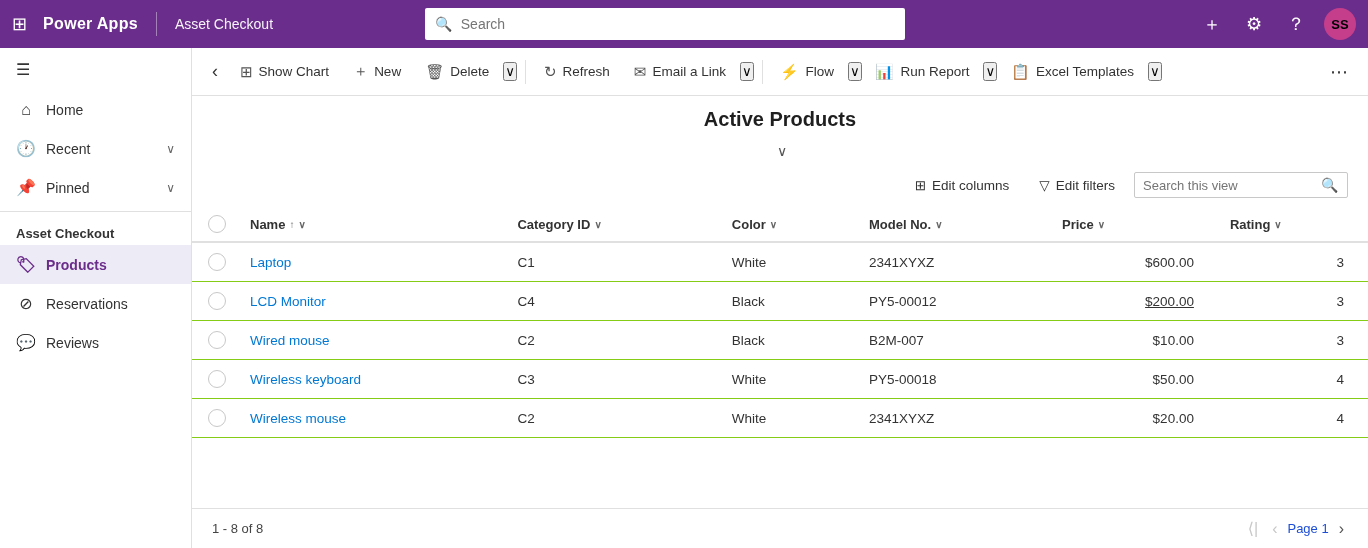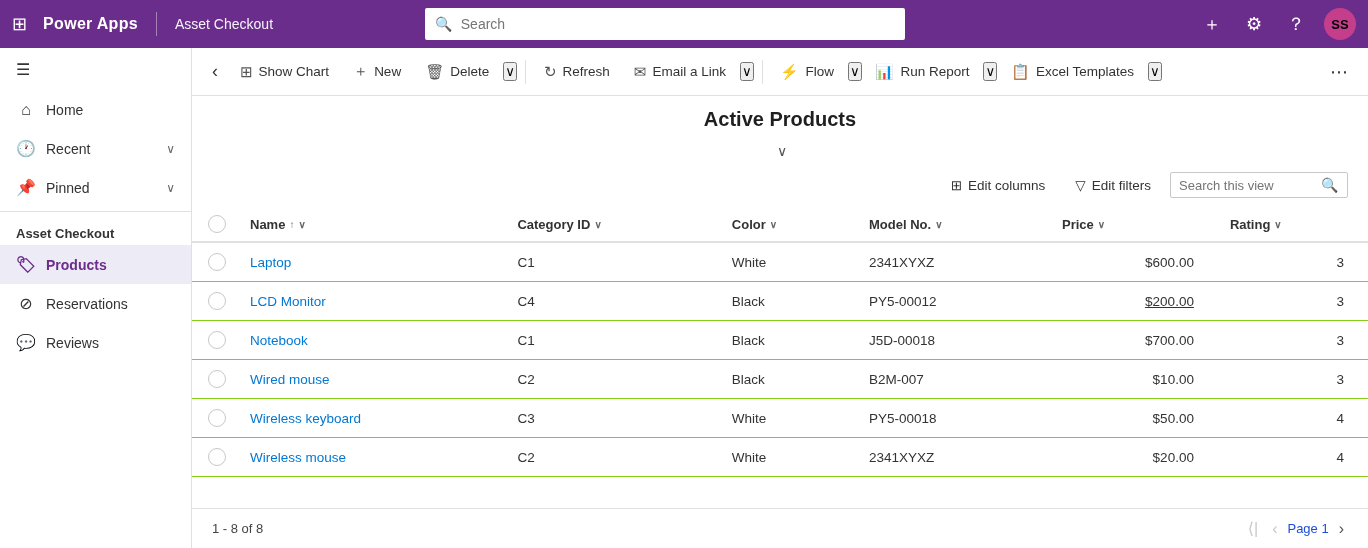--- a/index.html
+++ b/index.html
@@ -197,21 +197,21 @@
       color: #333;
       border-radius: 2px;
     }
     .search-view-box {
       display: flex;
       align-items: center;
       border: 1px solid #c8c8c8;
       border-radius: 2px;
       padding: 4px 8px;
       gap: 6px;
-      width: 178px;
+      width: 214px;
       background: white;
     }
     .search-view-box input {
       border: none;
       outline: none;
       font-size: 13px;
       color: #333;
       width: 100%;
     }
 
@@ -485,33 +485,20 @@
       <td>Black</td>
       <td>PY5-00012</td>
       <td style="text-align:right; padding-right: 24px; text-decoration: underline;">$200.00</td>
       <td style="text-align:right; padding-right: 24px;">3</td>
     </tr>
             <tr>
       <td class="row-checkbox-col">
         <div class="row-checkbox"></div>
       </td>
       <td>
-        <a class="link-cell">Notebook</a>
-      </td>
-      <td>C1</td>
-      <td>Black</td>
-      <td>J5D-00018</td>
-      <td style="text-align:right; padding-right: 24px;">$700.00</td>
-      <td style="text-align:right; padding-right: 24px;">3</td>
-    </tr>
-            <tr>
-      <td class="row-checkbox-col">
-        <div class="row-checkbox"></div>
-      </td>
-      <td>
         <a class="link-cell">Wired mouse</a>
       </td>
       <td>C2</td>
       <td>Black</td>
       <td>B2M-007</td>
       <td style="text-align:right; padding-right: 24px;">$10.00</td>
       <td style="text-align:right; padding-right: 24px;">3</td>
     </tr>
             <tr>
       <td class="row-checkbox-col">

